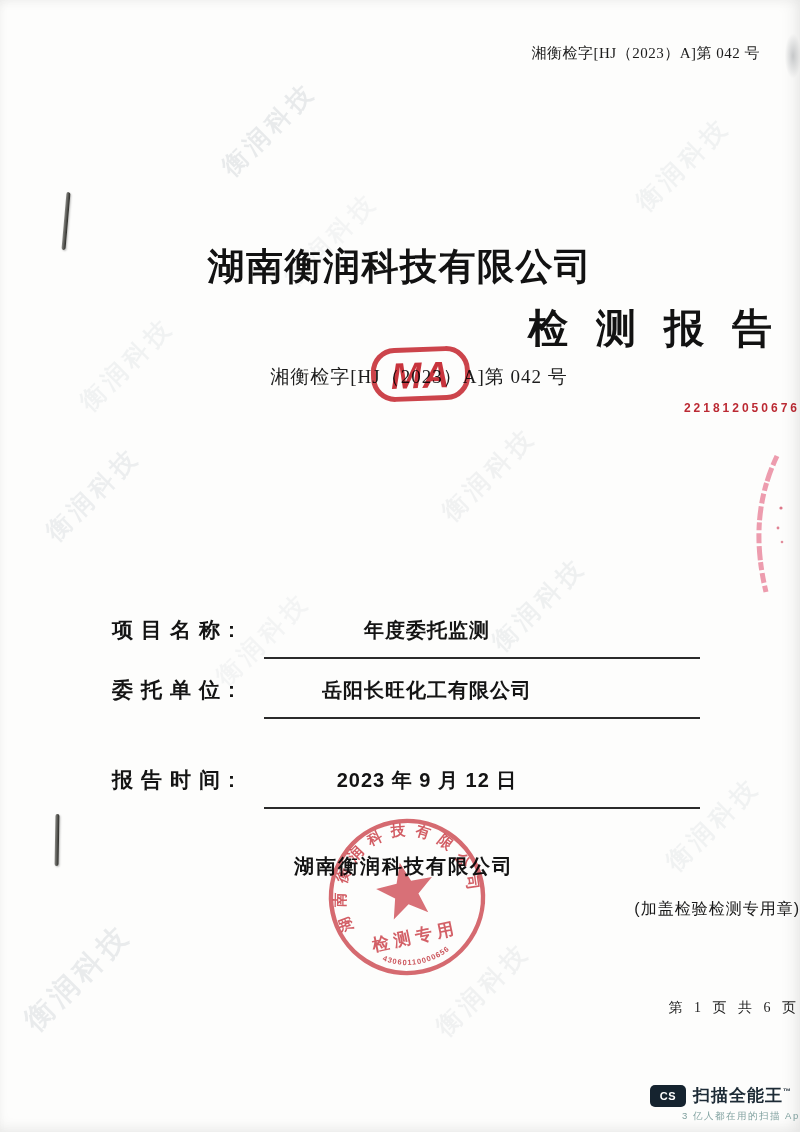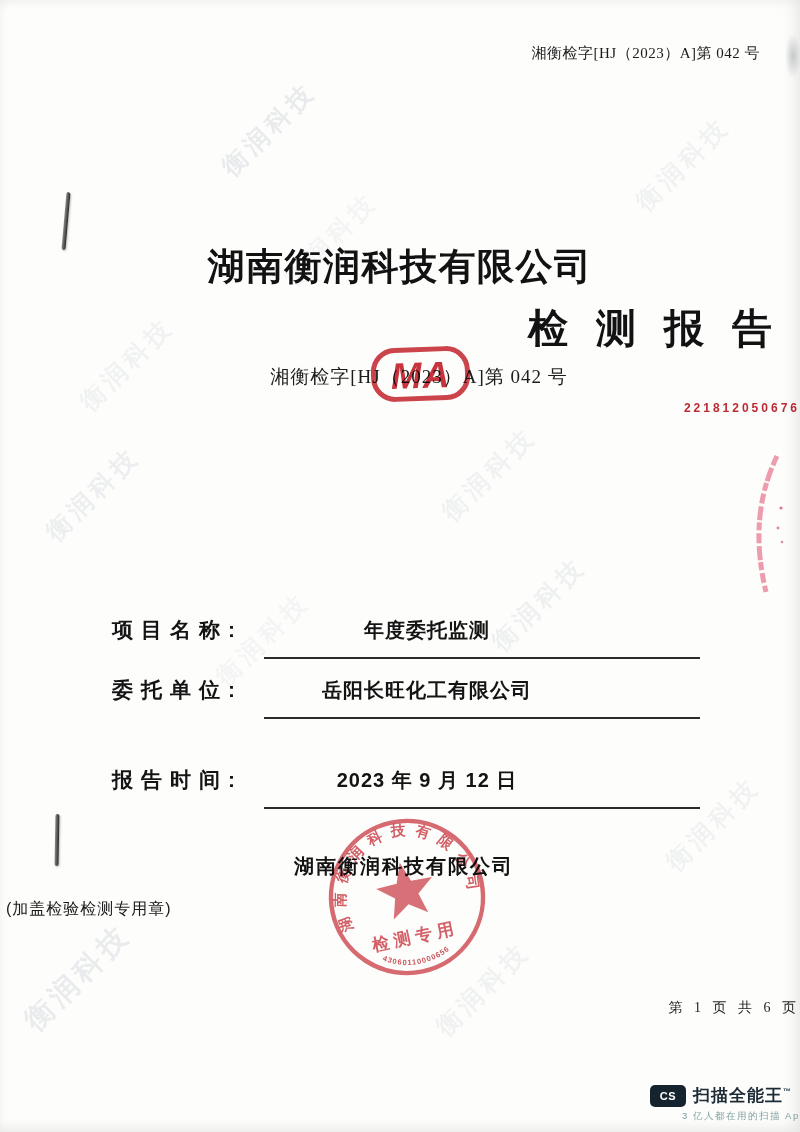--- a/index.html
+++ b/index.html
@@ -52,21 +52,21 @@
   .field-row{position:absolute;left:112px;right:100px;display:flex;align-items:flex-end;height:52px;}
   .field-row.r1{top:607px;} .field-row.r2{top:667px;} .field-row.r3{top:757px;}
   .field-label{width:152px;flex:none;font-size:21px;font-weight:bold;letter-spacing:8px;
     color:#141414;margin-bottom:14px;line-height:30px;white-space:nowrap;}
   .value-box{flex:1;border-bottom:2px solid #2b2b2b;text-align:center;
     padding-bottom:12px;padding-right:110px;}
   .field-value{font-size:20px;font-weight:bold;letter-spacing:1px;color:#141414;line-height:30px;white-space:nowrap;}
   
   .issuer-company{position:absolute;left:8px;right:0;top:853px;text-align:center;z-index:2;
     font-size:20px;font-weight:bold;letter-spacing:2px;color:#131313;}
-  .seal-note{position:absolute;left:6px;right:0;top:899px;text-align:left;z-index:2;
+  .seal-note{position:absolute;left:6px;right:0;top:899px;text-align:right;z-index:2;
     font-size:16px;letter-spacing:1px;color:#1a1a1a;}
   .company-seal{position:absolute;left:312px;top:802px;z-index:3;
     transform:rotate(-12deg);mix-blend-mode:multiply;opacity:.92;}
   
   .page-footer{position:absolute;left:16px;right:0;top:999px;text-align:right;
     font-family:"Liberation Serif", serif;font-size:14px;letter-spacing:4px;color:#1e1e1e;}
   
   .edge-stamp{position:absolute;left:735px;top:450px;}
   
   .cs-badge{position:absolute;left:650px;top:1084px;}

